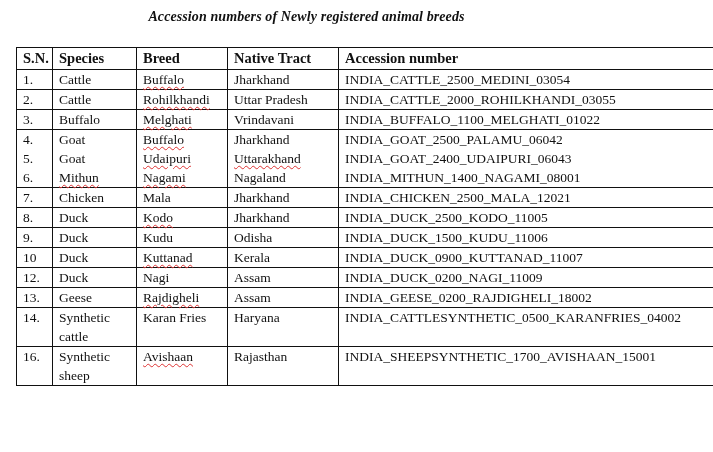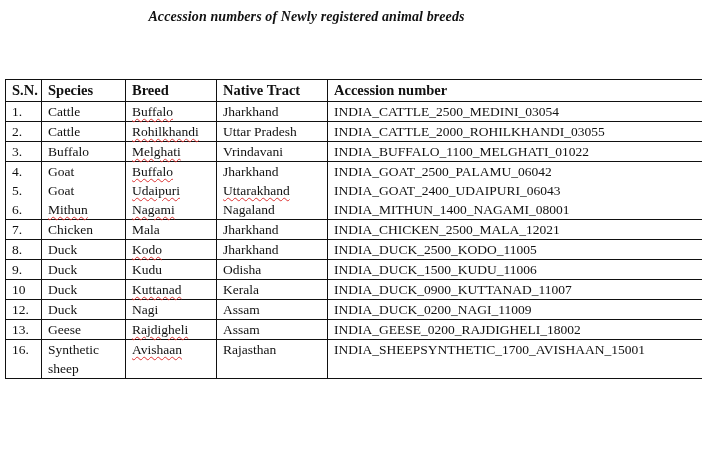--- a/index.html
+++ b/index.html
@@ -8,24 +8,23 @@
     font-family: "Liberation Serif", "DejaVu Serif", serif;
     color: #111111;
     position: relative;
   }
   .title {
     position: absolute; left: 0; top: 9px; width: 613px;
     text-align: center; font-style: italic; font-weight: bold;
     font-size: 14px; letter-spacing: 0.1px;
   }
   table.acc {
-    position: absolute; left: 5px; top: 47px;
+    position: absolute; left: 16px; top: 47px;
     border-collapse: collapse;
     font-size: 13.5px;
-    margin-top: 32px;
   }
   table.acc td, table.acc th {
     padding: 0 0 0 6px;
     text-align: left; vertical-align: top;
     line-height: 19px;
     border-left: 1.5px solid #111;
     white-space: nowrap;
   }
   table.acc th { font-weight: bold; font-size: 14.5px; height: 21px; line-height: 21px; }
   table.acc tr { border-top: 1.5px solid #111; }
@@ -145,20 +144,27 @@
       <td>INDIA_DUCK_0200_NAGI_11009</td>
     </tr>
     <tr>
       <td>13.</td>
       <td>Geese</td>
       <td><span class="squiggle">Rajdigheli</span></td>
       <td>Assam</td>
       <td>INDIA_GEESE_0200_RAJDIGHELI_18002</td>
     </tr>
     <tr class="tall">
+      <td>14.</td>
+      <td style="white-space:normal;width:70px">Synthetic cattle</td>
+      <td>Karan Fries</td>
+      <td>Haryana</td>
+      <td>INDIA_CATTLESYNTHETIC_0500_KARANFRIES_04002</td>
+    </tr>
+    <tr class="tall">
       <td>16.</td>
       <td style="white-space:normal;width:70px">Synthetic sheep</td>
       <td><span class="squiggle">Avishaan</span></td>
       <td>Rajasthan</td>
       <td>INDIA_SHEEPSYNTHETIC_1700_AVISHAAN_15001</td>
     </tr>
   </tbody>
 </table>
 
 </body></html>

